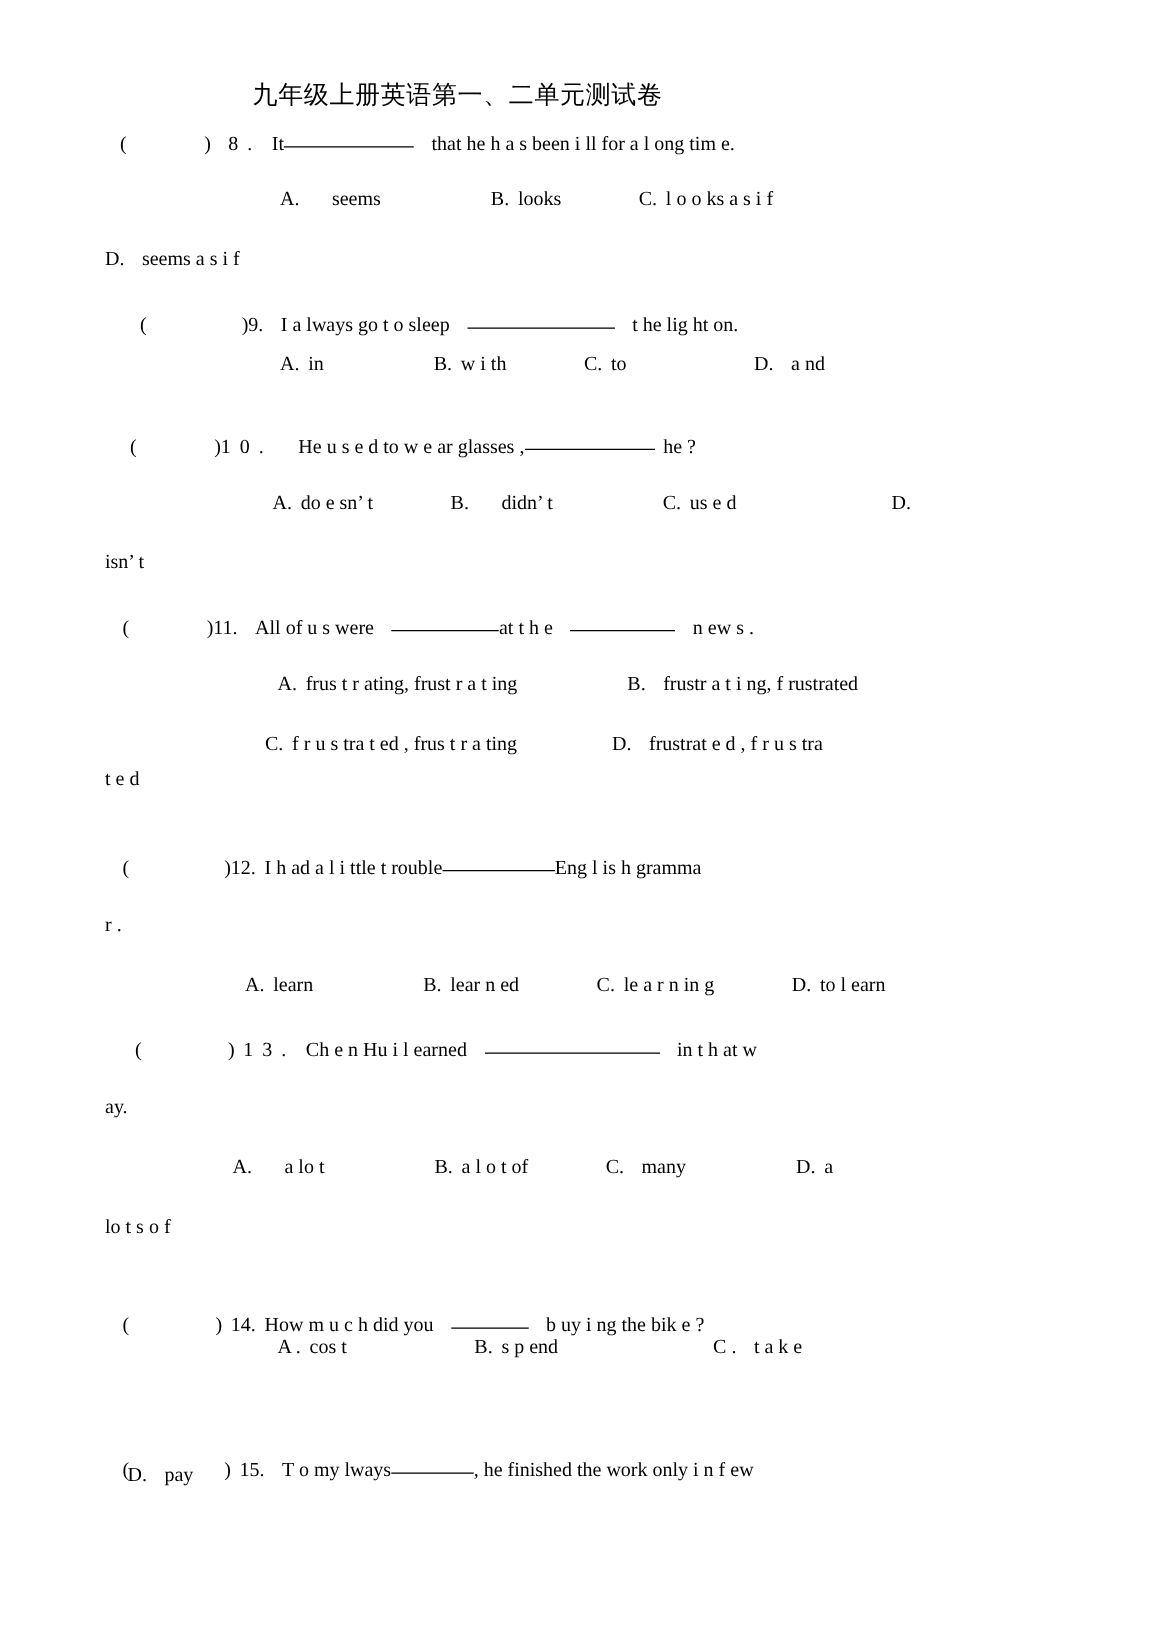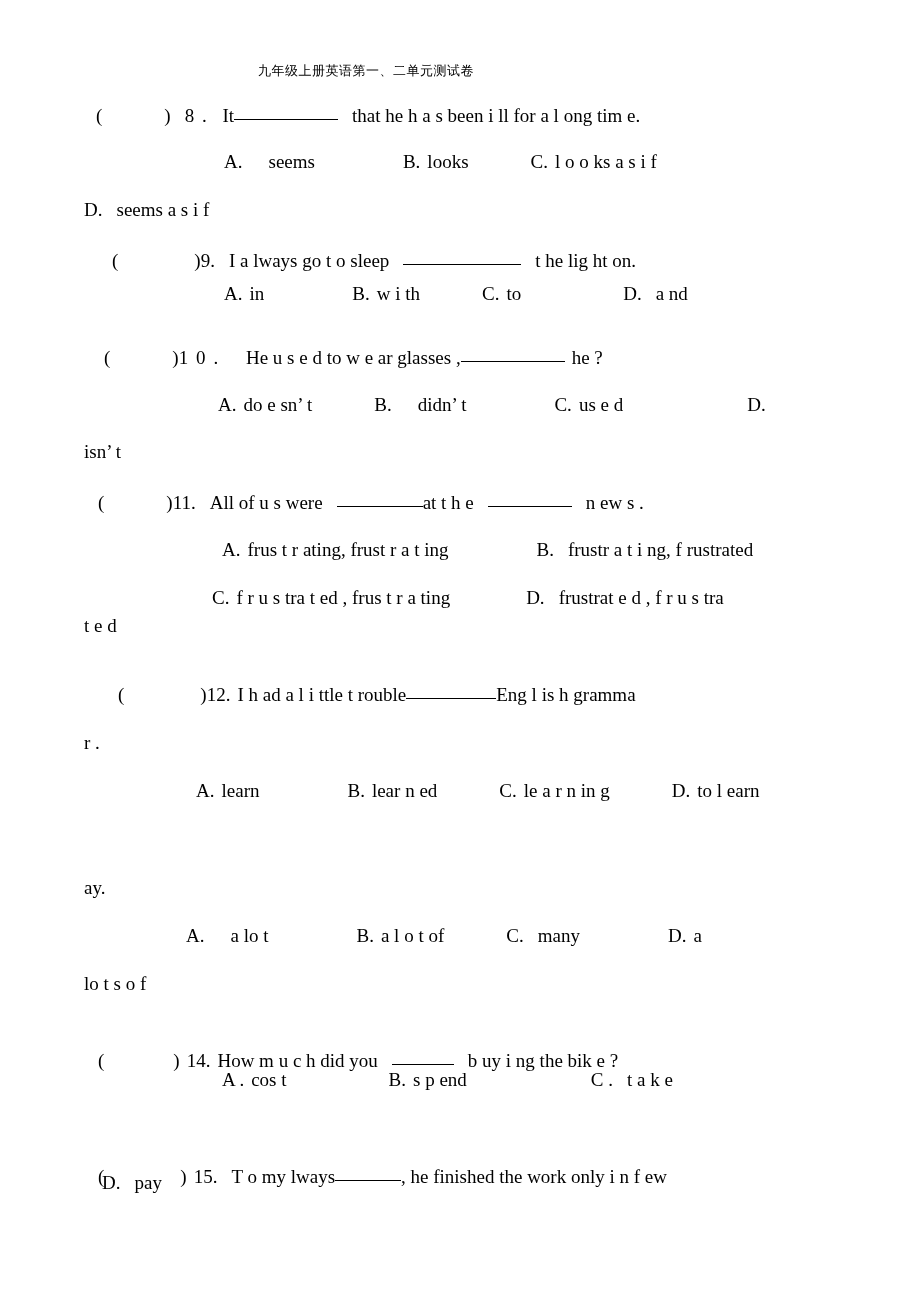--- a/index.html
+++ b/index.html
@@ -21,29 +21,29 @@
     width: 920px;
     height: 1302px;
     background: #ffffff;
   }
   .doc-title {
     position: absolute;
     left: 0;
     top: 62px;
     width: 732px;
     text-align: center;
-    font-size: 13px;
+    font-size: 20px;
     font-family: "Liberation Serif", "DejaVu Serif", serif;
     letter-spacing: 0.5px;
     white-space: nowrap;
   }
   .line {
     position: absolute;
     white-space: nowrap;
-    font-size: 19px;
+    font-size: 16px;
     line-height: 1;
   }
   .gap-sm { display:inline-block; width: 7px; }
   .gap-md { display:inline-block; width: 14px; }
   .gap-lg { display:inline-block; width: 26px; }
   .gap-xl { display:inline-block; width: 40px; }
   .gap-xxl { display:inline-block; width: 62px; }
   .sp { letter-spacing: 1.6px; }
   .blank {
     display: inline-block;
@@ -102,30 +102,33 @@
   <div class="line" style="left:222px; top:540px;">
     <span class="opt">A.</span><span class="gap-sm"></span><span class="opt">frus t r ating,  frust r a t ing</span><span class="gap-xxl"></span><span class="gap-lg"></span><span class="opt">B.</span><span class="gap-md"></span><span class="opt">frustr a t i ng,  f rustrated</span>
   </div>
   <div class="line" style="left:212px; top:588px;">
     <span class="opt">C.</span><span class="gap-sm"></span><span class="opt">f r u s tra t ed , frus t r a ting</span><span class="gap-xxl"></span><span class="gap-md"></span><span class="opt">D.</span><span class="gap-md"></span><span class="opt">frustrat e d ,  f r u s tra</span>
   </div>
   <div class="line" style="left:84px; top:616px;">
     <span>t e d</span>
   </div>
 
-  <div class="line" style="left:98px; top:684px;margin-left:20px;">
+  <div class="line" style="left:98px; top:684px;">
     <span>(</span><span class="gap-xxl"></span><span class="gap-md"></span><span>)</span><span>12.</span><span class="gap-sm"></span><span>I  h ad  a  l i ttle   t rouble</span><span class="blank blank-b6"></span><span>Eng l is h   gramma</span>
   </div>
   <div class="line" style="left:84px; top:733px;">
     <span>r .</span>
   </div>
   <div class="line" style="left:196px; top:781px;">
     <span class="opt">A.</span><span class="gap-sm"></span><span class="opt">learn</span><span class="gap-xxl"></span><span class="gap-lg"></span><span class="opt">B.</span><span class="gap-sm"></span><span class="opt">lear n ed</span><span class="gap-xxl"></span><span class="opt">C.</span><span class="gap-sm"></span><span class="opt">le a r n in g</span><span class="gap-xxl"></span><span class="opt">D.</span><span class="gap-sm"></span><span class="opt">to  l earn</span>
   </div>
 
+  <div class="line" style="left:108px; top:830px;">
+    <span>(</span><span class="gap-xxl"></span><span class="gap-sm"></span><span>)</span><span class="gap-sm"></span><span class="sp">1 3 .</span><span class="gap-md"></span><span>Ch e n  Hu i   l earned</span><span class="gap-md"></span><span class="blank blank-b7"></span><span class="gap-md"></span><span>in  t h at w</span>
+  </div>
   <div class="line" style="left:84px; top:878px;">
     <span>ay.</span>
   </div>
   <div class="line" style="left:186px; top:926px;">
     <span class="opt">A.</span><span class="gap-lg"></span><span class="opt">a lo t</span><span class="gap-xxl"></span><span class="gap-lg"></span><span class="opt">B.</span><span class="gap-sm"></span><span class="opt">a  l o t of</span><span class="gap-xxl"></span><span class="opt">C.</span><span class="gap-md"></span><span class="opt">many</span><span class="gap-xxl"></span><span class="gap-lg"></span><span class="opt">D.</span><span class="gap-sm"></span><span class="opt">a</span>
   </div>
   <div class="line" style="left:84px; top:974px;">
     <span>lo t s  o f</span>
   </div>
 

